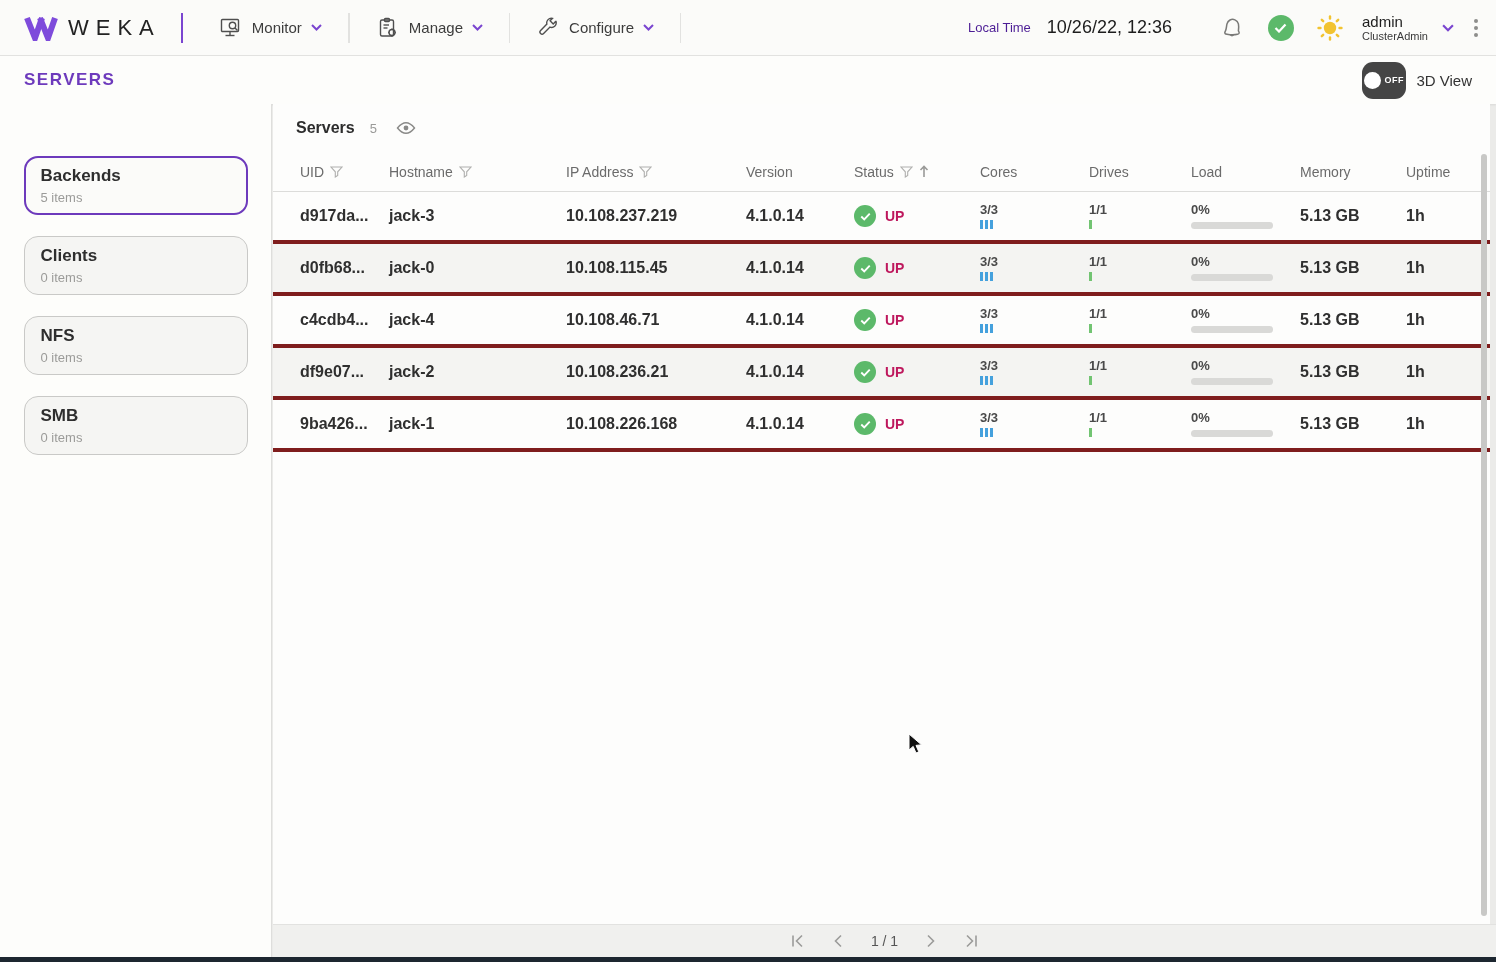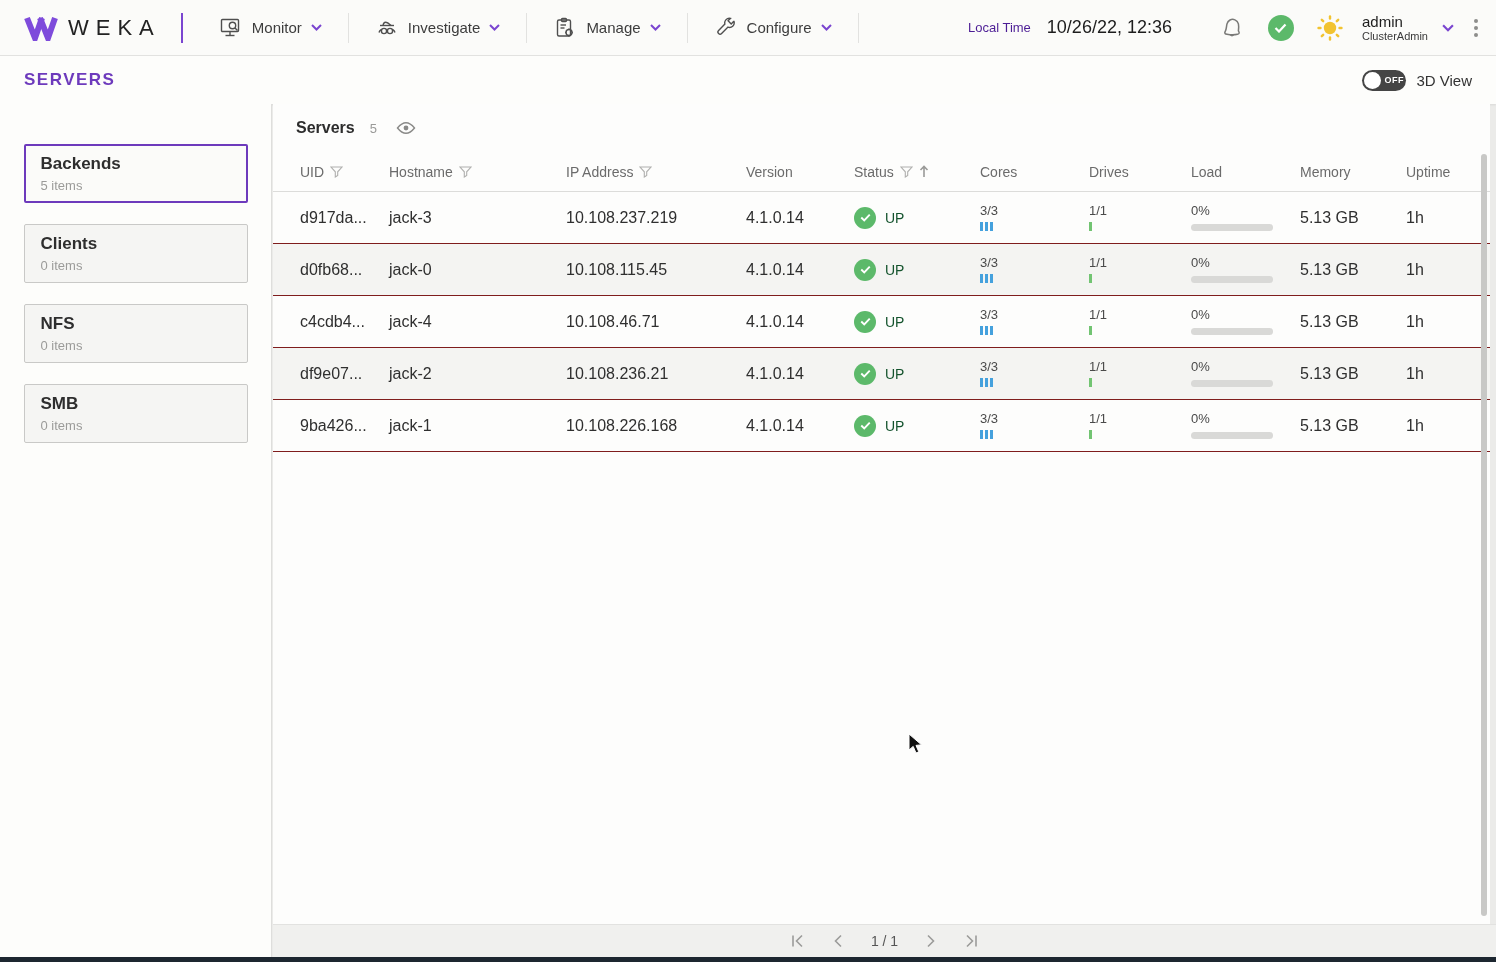--- a/index.html
+++ b/index.html
@@ -37,55 +37,55 @@
   .kebab { display:flex; flex-direction:column; gap:3px; margin:0 18px 0 20px; }
   .kebab i { width:4px; height:4px; border-radius:50%; background:#8d8d8b; }
   
   .pagebar {
     position:absolute; top:56px; left:0; width:1496px; height:48px;
     background:#fdfdfb; display:flex; align-items:center;
     padding:0 24px; box-shadow:0 1px 2px rgba(0,0,0,0.08);
   }
   .page-title { font-size:17px; font-weight:bold; letter-spacing:1.5px; color:#6d3abc; }
   .pb-spacer { flex:1; }
-  .toggle { width:44px; height:21px; border-radius:11px; background:#454545; display:flex; align-items:center; padding:2px; cursor:pointer; }
+  .toggle { width:44px; height:37px; border-radius:11px; background:#454545; display:flex; align-items:center; padding:2px; cursor:pointer; }
   .toggle-knob { width:17px; height:17px; border-radius:50%; background:#fff; }
   .toggle-text { color:#fff; font-size:9px; font-weight:bold; margin-left:3px; letter-spacing:0.5px; }
   .toggle-label { font-size:15px; color:#333; margin-left:10px; }
   
   .sidebar {
     position:absolute; top:104px; left:0; bottom:5px; width:272px;
     background:#fdfdfb; border-right:1px solid #dededc; padding-top:36px;
   }
   .card {
-    width:224px; margin:4px auto 21px auto; border:1px solid #c9c9c7;
-    border-radius:2px; background:#f5f5f3; padding:9px 16px; cursor:pointer;
+    width:224px; margin:16px auto 21px auto; border:1px solid #c9c9c7;
+    border-radius:14px; background:#f5f5f3; padding:9px 16px; cursor:pointer;
   }
   .card.selected { border:2px solid #6d3abc; background:#fbfbf9; padding:8px 15px; }
   .card-title { font-size:17px; font-weight:bold; color:#2e2e2e; }
   .card-count { font-size:13px; color:#9b9b99; margin-top:4px; }
   
   .panel {
     position:absolute; left:273px; top:104px; width:1217px; height:820px;
     background:#fdfdfc;
   }
   .panel-head { height:48px; display:flex; align-items:center; padding-left:23px; }
   .panel-title { font-size:16px; font-weight:bold; color:#2d2d2d; }
   .panel-count { font-size:13px; color:#9a9a98; margin-left:15px; }
   .eye { margin-left:19px; cursor:pointer; display:flex; }
   .tgrid { display:grid; grid-template-columns:89px 177px 180px 108px 126px 109px 102px 109px 106px 1fr; padding-left:27px; }
   .thead { height:40px; border-bottom:1px solid #dcdcda; align-items:center; }
   .th { display:flex; align-items:center; gap:6px; font-size:14px; color:#6b6b6b; cursor:pointer; }
   .funnel { stroke:#b0b0ae; fill:none; stroke-width:1.1; }
   .sort-arrow { stroke:#9a9a98; fill:none; stroke-width:1.6; }
-  .trow { height:52px; align-items:center; font-size:16px; color:#2f2f2f; border-bottom:1px solid #7f1d1d; }
+  .trow { height:52px; align-items:center; font-size:16px; color:#2f2f2f; border-bottom:4px solid #7f1d1d;font-weight:bold; }
   .trow.odd { background:#f4f4f2; }
   .td-status { display:flex; align-items:center; gap:9px; }
   .st-circle { width:22px; height:22px; border-radius:50%; background:#5cb96a; display:flex; align-items:center; justify-content:center; }
-  .st-label { font-size:14px; color:#14532d; }
+  .st-label { font-size:14px; color:#be185d; }
   .td-mini { display:flex; flex-direction:column; align-items:flex-start; line-height:1.1; }
   .mini-val { font-size:13px; color:#4a4a4a; }
   .bars { display:flex; gap:2px; margin-top:3px; }
   .bar { width:3px; height:9px; display:block; }
   .bar.blue { background:#45a1dd; }
   .bar.green { background:#72c472; }
   .loadtrack { width:82px; height:7px; border-radius:4px; background:#d9d9d7; margin-top:5px; }
   .vscroll { position:absolute; right:3px; top:50px; bottom:8px; width:6px; border-radius:3px; background:#c8c8c6; }
   
   .footer {
@@ -119,35 +119,20 @@
       <circle cx="13.5" cy="8.5" r="3.2"></circle>
         <line x1="16" y1="11" x2="18.5" y2="13.5"></line>
     </svg>
     <span class="menu-label">Monitor</span>
     <svg class="chev" width="11" height="7" viewBox="0 0 11 7">
         <path d="M1 1 L5.5 5.5 L10 1"></path>
       </svg>
   </div>
   <div class="vdiv"></div>
 
-  <div class="menu-item">
-    <svg class="nav-ic" width="24" height="22" viewBox="0 0 24 22">
-      <path d="M5 8.5 h14"></path>
-        <path d="M8 8.5 q1 -6.5 8 0"></path>
-      <circle cx="9" cy="14" r="2.6"></circle>
-        <circle cx="15" cy="14" r="2.6"></circle>
-        <path d="M11.6 13.6 h0.8"></path>
-      <path d="M6.5 12.5 q-2 1 -2.5 3"></path>
-        <path d="M17.5 12.5 q2 1 2.5 3"></path>
-    </svg>
-    <span class="menu-label">Investigate</span>
-    <svg class="chev" width="11" height="7" viewBox="0 0 11 7">
-        <path d="M1 1 L5.5 5.5 L10 1"></path>
-      </svg>
-  </div>
   <div class="vdiv"></div>
 
   <div class="menu-item">
     <svg class="nav-ic" width="24" height="22" viewBox="0 0 24 22">
       <rect x="4.5" y="3" width="13" height="16" rx="1.5"></rect>
       <rect x="8.5" y="1.5" width="5" height="3" rx="1"></rect>
       <line x1="7.5" y1="8" x2="13" y2="8"></line>
         <line x1="7.5" y1="11" x2="11.5" y2="11"></line>
       <circle cx="16" cy="15.5" r="3"></circle>
       <line x1="16" y1="11.6" x2="16" y2="12.7"></line>

